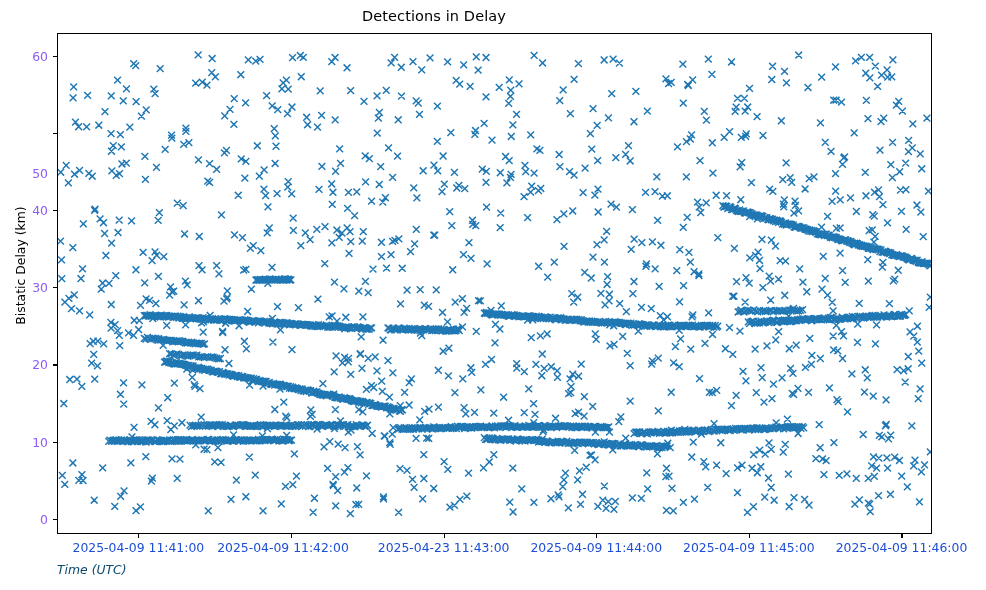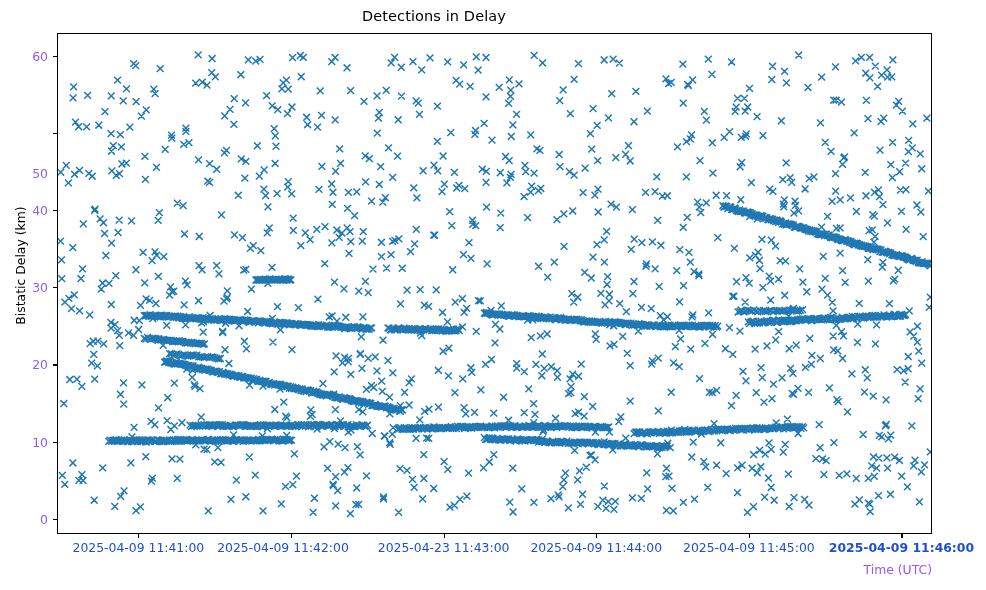--- a/index.html
+++ b/index.html
@@ -79,23 +79,24 @@
     color: #8b5cf6;
     white-space: nowrap;
     transform: translate(-100%, -50%);
     text-align: right;
   }
   #xlabel {
     position: absolute;
     left: 57px;
     width: 875px;
     top: 562px;
-    text-align: right;
+    text-align: left;
     font-size: 12.4px;
-    color: #8b5cf6;
+    color: #0c4a6e;
+    font-style: italic;
   }
   #ylabel {
     position: absolute;
     left: -120px;
     top: 258px;
     width: 280px;
     text-align: center;
     font-size: 12.4px;
     color: #000000;
     transform: rotate(-90deg);
@@ -127,21 +128,21 @@
     <div class="tick-label-x" style="left: 138.395px;">2025-04-09 11:41:00</div>
     <div class="tick-mark-x" style="left: 291.012px;"></div>
     <div class="tick-label-x" style="left: 283px;">2025-04-09 11:42:00</div>
     <div class="tick-mark-x" style="left: 443.628px;"></div>
     <div class="tick-label-x" style="left: 443.628px;">2025-04-23 11:43:00</div>
     <div class="tick-mark-x" style="left: 596.244px;"></div>
     <div class="tick-label-x" style="left: 596.244px;">2025-04-09 11:44:00</div>
     <div class="tick-mark-x" style="left: 748.86px;"></div>
     <div class="tick-label-x" style="left: 748.86px;">2025-04-09 11:45:00</div>
     <div class="tick-mark-x" style="left: 901.477px;"></div>
-    <div class="tick-label-x" style="left: 901.477px; font-weight: bold;">2025-04-09 11:46:00</div>
+    <div class="tick-label-x" style="left: 901.477px;">2025-04-09 11:46:00</div>
     <div class="tick-mark-y" style="top: 518.585px;"></div>
     <div class="tick-label-y" style="top: 518.585px;">0</div>
     <div class="tick-mark-y" style="top: 441.508px;"></div>
     <div class="tick-label-y" style="top: 441.508px;">10</div>
     <div class="tick-mark-y" style="top: 364.431px;"></div>
     <div class="tick-label-y" style="top: 364.431px; text-align: center;">20</div>
     <div class="tick-mark-y" style="top: 287.354px;"></div>
     <div class="tick-label-y" style="top: 287.354px;">30</div>
     <div class="tick-mark-y" style="top: 210.277px;"></div>
     <div class="tick-label-y" style="top: 210.277px;">40</div>

